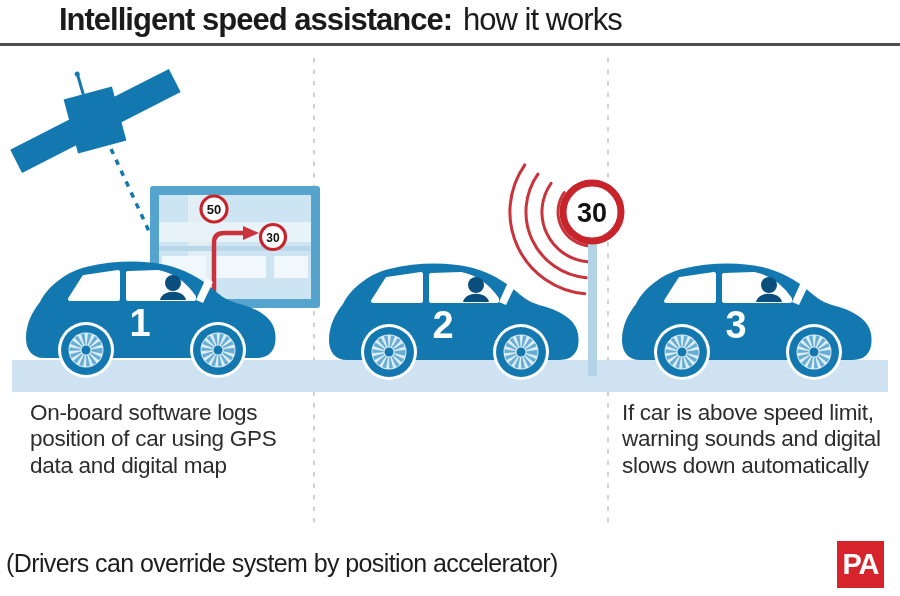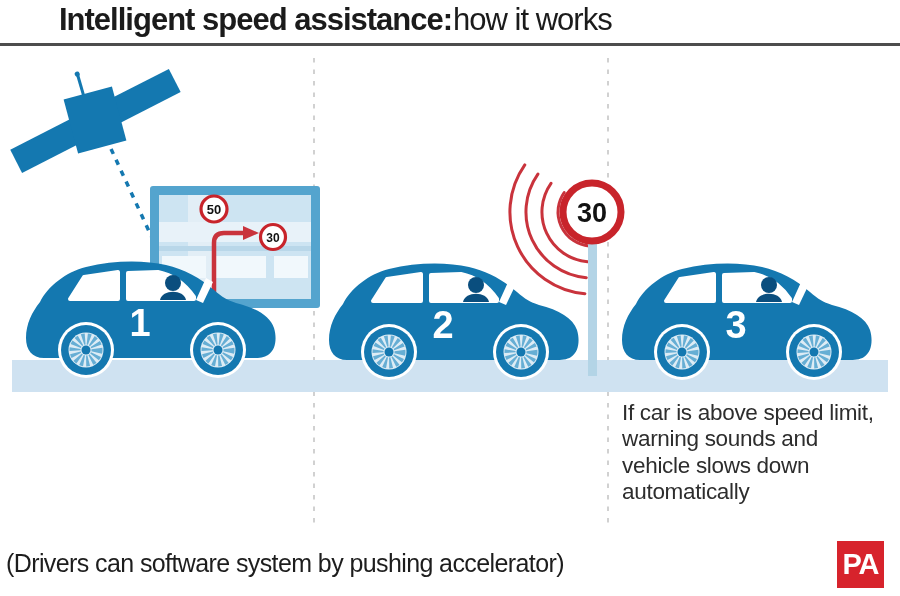--- a/index.html
+++ b/index.html
@@ -5,21 +5,21 @@
   html,body{margin:0;padding:0;background:#ffffff;}
   .canvas{
     position:relative;width:900px;height:596px;background:#ffffff;overflow:hidden;
     font-family:"Liberation Sans",sans-serif;
   }
   .title{
     position:absolute;left:18px;top:2px;font-size:31px;letter-spacing:-1px;
     color:#1b1b1b;white-space:nowrap;z-index:2;
   }
   .title .bold{font-weight:bold;margin-left:41px;}
-  .title .regular{font-weight:normal;margin-left:1px;}
+  .title .regular{font-weight:normal;margin-left:11px;}
   .title-rule{
     position:absolute;left:0;top:43px;width:900px;height:3px;background:#4d4d4d;z-index:2;
   }
   .art{position:absolute;left:0;top:0;width:900px;height:596px;z-index:1;}
   .caption{
     position:absolute;font-size:22.5px;line-height:1.17;letter-spacing:-0.3px;
     color:#2d2d2d;z-index:2;
   }
   .caption.c1{left:30px;top:400px;width:276px;}
   .caption.c2{left:338px;top:400px;width:262px;}
@@ -149,20 +149,21 @@
 
     <use href="#car-shape" transform="translate(22,256)"></use>
     <use href="#car-shape" transform="translate(325,258)"></use>
     <use href="#car-shape" transform="translate(618,258)"></use>
 
     <text x="140" y="336" font-size="38" font-weight="bold" fill="#ffffff" text-anchor="middle">1</text>
     <text x="443" y="338" font-size="38" font-weight="bold" fill="#ffffff" text-anchor="middle">2</text>
     <text x="736" y="338" font-size="38" font-weight="bold" fill="#ffffff" text-anchor="middle">3</text>
   </svg>
 
-  <div class="caption c3">If car is above speed limit, warning sounds and vehicle slows down automatically</div>
+  <div class="caption c1">On-board software logs position of car using GPS data and digital map</div>
+  <div class="caption c3">If car is above speed limit, warning sounds and digital slows down automatically</div>
 
-  <div class="footer-note">(Drivers can software system by pushing accelerator)</div>
+  <div class="footer-note">(Drivers can override system by position accelerator)</div>
   <div class="pa-logo">
     <span>PA</span>
   </div>
 
 </div>
 
 </body></html>

